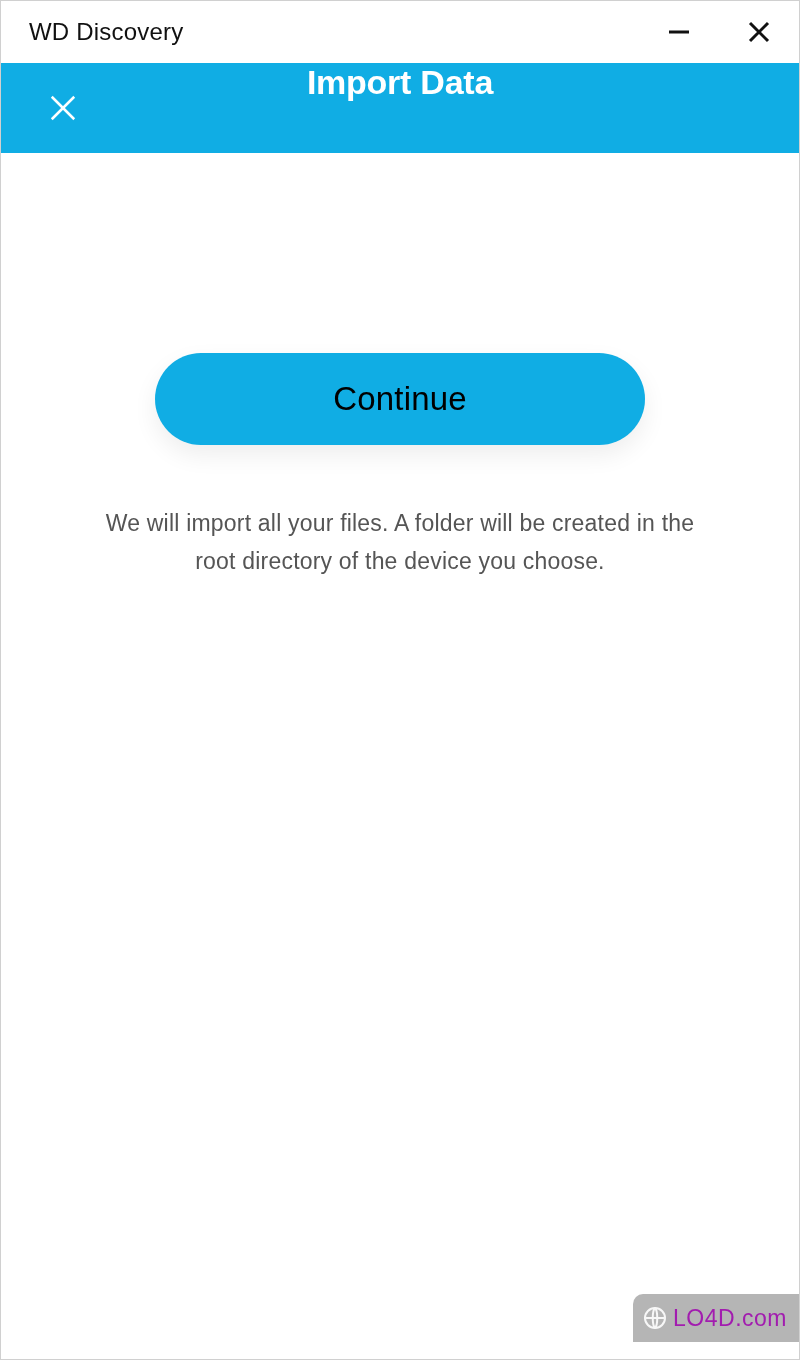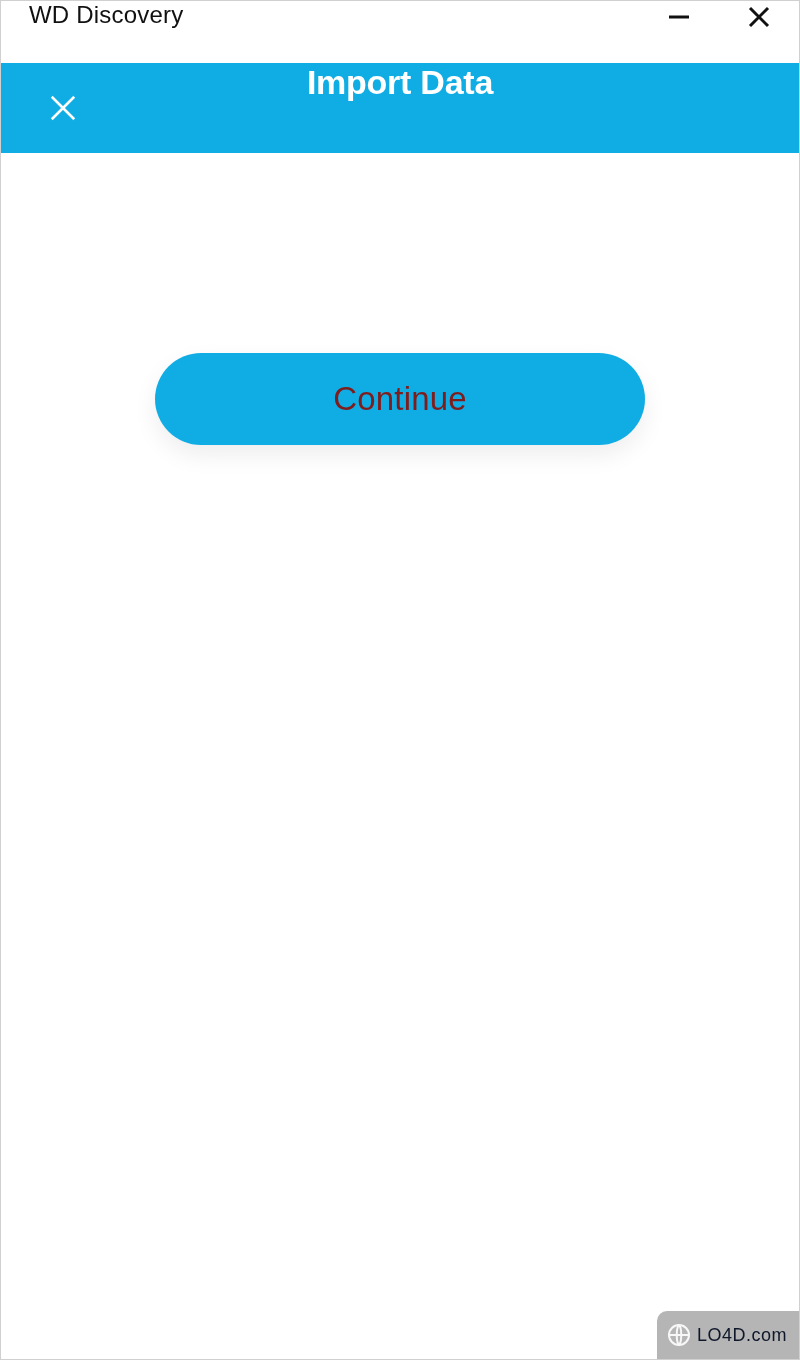--- a/index.html
+++ b/index.html
@@ -1,34 +1,34 @@
 <!DOCTYPE html>
 <html><head>
 <meta charset="utf-8">
 <style>
   * { margin: 0; padding: 0; box-sizing: border-box; }
   html, body { width: 800px; height: 1360px; font-family: "Segoe UI", "Helvetica Neue", Arial, sans-serif; background: #fff; overflow: hidden; }
   .window-frame { width: 800px; height: 1360px; border: 1px solid #d0d0d0; display: flex; flex-direction: column; position: relative; background:#fff;}
-  .titlebar { height: 62px; display: flex; align-items: flex-start; justify-content: space-between; padding: 0 24px 0 28px; background: #fff; }
+  .titlebar { height: 62px; display: flex; align-items: center; justify-content: space-between; padding: 0 24px 0 28px; background: #fff; }
   .titlebar-title { font-size: 24px; font-weight: 500; color: #111; letter-spacing:0.2px;}
   .win-controls { display: flex; align-items: center; gap: 48px; }
   .win-btn { width: 32px; height: 32px; display: flex; align-items: center; justify-content: center; cursor: pointer;}
   .win-btn svg { display:block; }
 
   .header-bar { background: #10ade4; height: 90px; display: flex; align-items: flex-start; justify-content: center; position: relative; }
   .header-close { position: absolute; left: 42px; top: 50%; transform: translateY(-50%); width: 40px; height: 40px; display:flex; align-items:center; justify-content:center; cursor:pointer;}
   .header-title { color: #fff; font-size: 34px; font-weight: 600; letter-spacing: -0.25px;}
 
   .content { flex: 1; padding: 120px 60px 0 60px; text-align: center; }
   .lead-text { font-size: 33px; line-height: 1.85; color: #555; font-weight: 300; letter-spacing:0.2px; }
 
-  .continue-btn { margin: 80px auto 0 auto; width: 490px; height: 92px; background: #10ade4; border: none; border-radius: 60px; color: #7f1d1d; font-size: 33px; font-weight: 400; letter-spacing:0.2px; cursor: pointer; display:flex; align-items:center; justify-content:center; box-shadow: 0 10px 24px rgba(0,0,0,0.07);}
+  .continue-btn { margin: 80px auto 0 auto; width: 490px; height: 92px; background: #10ade4; border: none; border-radius: 60px; color: #000000; font-size: 33px; font-weight: 400; letter-spacing:0.2px; cursor: pointer; display:flex; align-items:center; justify-content:center; box-shadow: 0 10px 24px rgba(0,0,0,0.07);}
   .sub-text { margin-top: 60px; font-size: 23px; line-height: 1.65; color: #555; font-weight: 300; padding: 0 30px; letter-spacing:0.2px;}
 
-  .watermark { position: absolute; right: 0; bottom: 0; height: 48px; background: rgba(120,120,120,0.55); color: #0f172a; display:flex; align-items:center; padding: 0 12px 0 10px; border-top-left-radius: 10px; font-size: 18px; font-weight:400; letter-spacing:0.5px; gap:6px;}
+  .watermark { position: absolute; right: 0; bottom: 17px; height: 48px; background: rgba(120,120,120,0.55); color: #a21caf; display:flex; align-items:center; padding: 0 12px 0 10px; border-top-left-radius: 10px; font-size: 23px; font-weight:400; letter-spacing:0.5px; gap:6px;}
   .watermark svg{opacity:0.9;}
 </style>
 </head>
 <body>
 
 <div class="window-frame">
 
   <div class="titlebar">
     <div class="titlebar-title">WD Discovery</div>
     <div class="win-controls">
@@ -53,20 +53,21 @@
           <line x1="21" y1="3" x2="3" y2="21" stroke="#fff" stroke-width="2"></line>
         </svg>
     </div>
     <div class="header-title">Import Data</div>
   </div>
 
   <div class="content">
     <button class="continue-btn">
       <span>Continue</span>
     </button>
+    <div class="sub-text">We will import all your files. A folder will be created in the root directory of the device you choose.</div>
   </div>
 
   <div class="watermark">
     <svg width="24" height="24" viewBox="0 0 24 24">
         <circle cx="12" cy="12" r="10" fill="none" stroke="#fff" stroke-width="2"></circle>
         <path d="M2 12h20M12 2c3 3 3 17 0 20M12 2c-3 3-3 17 0 20" fill="none" stroke="#fff" stroke-width="2"></path>
       </svg>
     <span>LO4D.com</span>
   </div>
 

